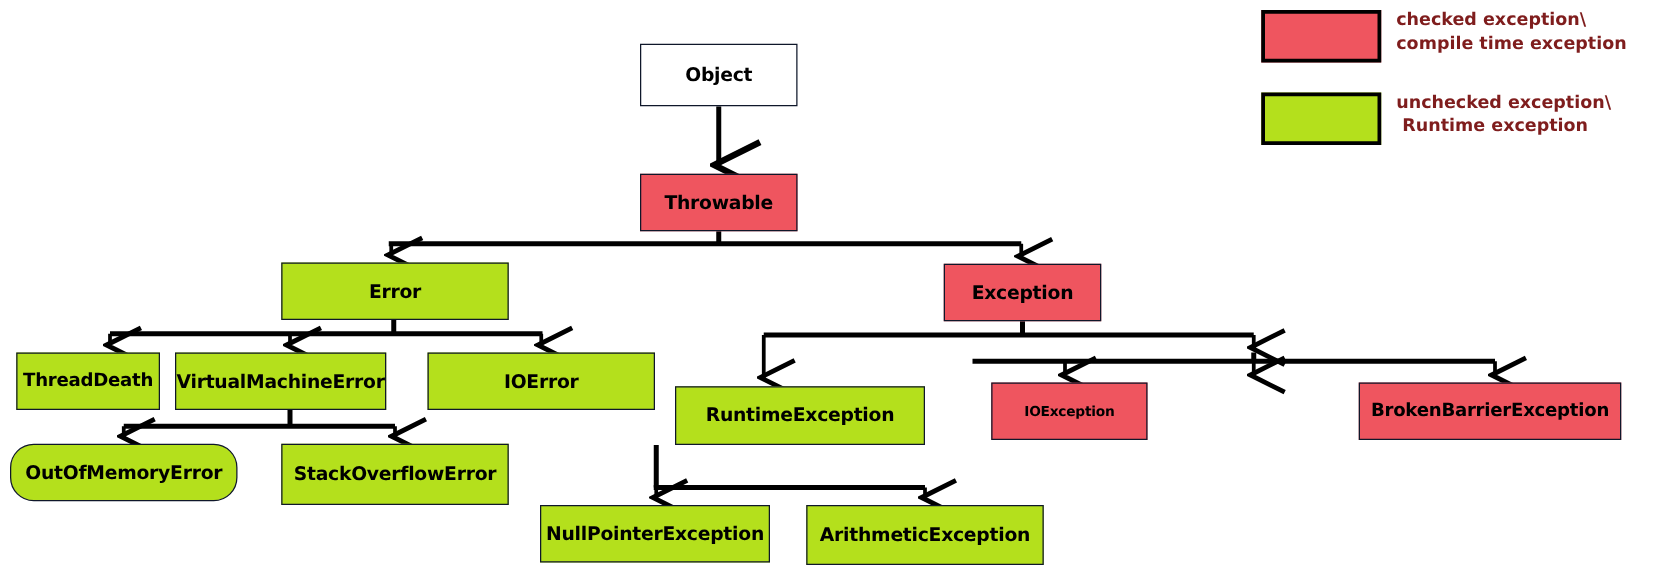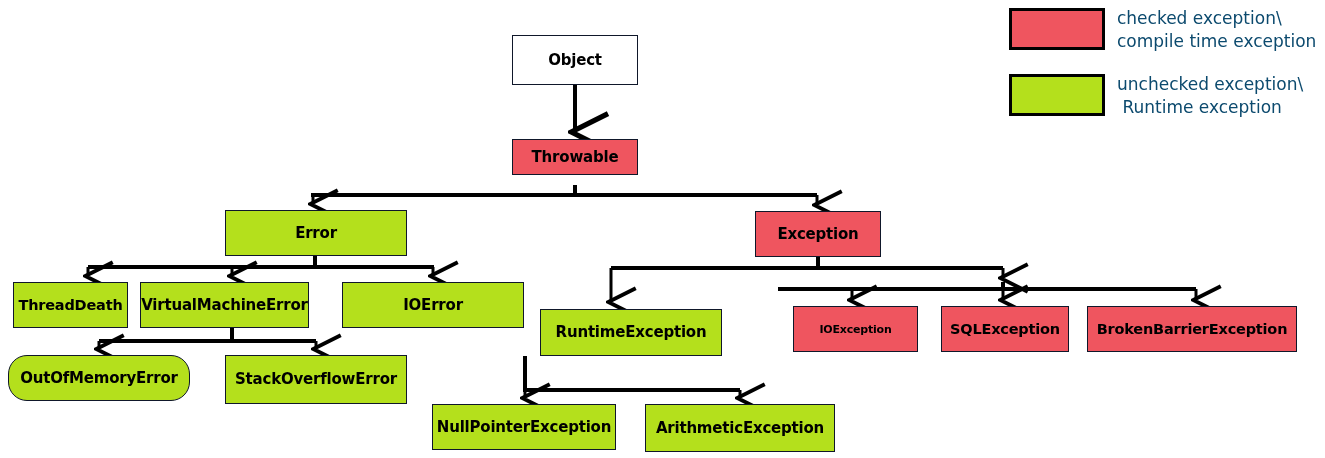--- a/index.html
+++ b/index.html
@@ -33,23 +33,23 @@
   .node.red    { background: #ef555f; }
   .node.green  { background: #b4e01c; }
 
   .legend-swatch {
     position: absolute;
     box-sizing: border-box;
     border: 3px solid #000000;
   }
   .legend-text {
     position: absolute;
-    font-weight: normal;
-    font-size: 17px;
-    color: #0c4a6e;
+    font-weight: bold;
+    font-size: 14px;
+    color: #7f1d1d;
     line-height: 1.35;
     white-space: pre;
   }
 
   svg.edges {
     position: absolute;
     left: 0;
     top: 0;
     width: 1325px;
     height: 458px;
@@ -109,41 +109,40 @@
     <g>
       <line x1="525" y1="356" x2="525" y2="390" stroke="#000000" stroke-width="4"></line>
       <line x1="523" y1="390" x2="740" y2="390" stroke="#000000" stroke-width="4"></line>
       <line x1="525" y1="390" x2="525" y2="398" stroke="#000000" stroke-width="3" marker-end="url(#arrow)"></line>
       <line x1="740" y1="390" x2="740" y2="398" stroke="#000000" stroke-width="3" marker-end="url(#arrow)"></line>
     </g>
   </svg>
 
   <div class="node white" style="left:512px; top:35px; width:126px; height:50px;">Object</div>
 
-  <div class="node red" style="left:512px; top:139px; width:126px; height:36px;">Throwable</div>
+  <div class="node red" style="left:512px; top:139px; width:126px; height:46px;">Throwable</div>
 
   <div class="node green" style="left:225px; top:210px; width:182px; height:46px;">Error</div>
 
   <div class="node green" style="left:13px; top:282px; width:115px; height:46px; font-size:14.5px;">ThreadDeath</div>
 
   <div class="node red" style="left:755px; top:211px; width:126px; height:46px;">Exception</div>
 
   <div class="node green" style="left:140px; top:282px; width:169px; height:46px;">VirtualMachineError</div>
 
   <div class="node green" style="left:342px; top:282px; width:182px; height:46px;">IOError</div>
 
   <div class="node green" style="left:8px; top:355px; width:182px; height:46px;border-radius:19px;">OutOfMemoryError</div>
 
   <div class="node green" style="left:225px; top:355px; width:182px; height:49px;">StackOverflowError</div>
 
-  <div class="node green" style="left:540px; top:309px; width:182px; height:47px;">RuntimeException</div>
+  <div class="node green" style="left:540px; top:309px; width:200px; height:47px;">RuntimeException</div>
 
   <div class="node red" style="left:793px; top:306px; width:125px; height:46px; font-size:11px;">IOException</div>
 
-  <div class="node red" style="left:941px; top:306px; width:128px; height:46px; font-size:14.5px;">SQLException</div>
 
   <div class="node red" style="left:1087px; top:306px; width:210px; height:46px; font-size:14.5px;">BrokenBarrierException</div>
 
   <div class="node green" style="left:432px; top:404px; width:184px; height:46px;">NullPointerException</div>
 
   <div class="node green" style="left:645px; top:404px; width:190px; height:48px;">ArithmeticException</div>
 
   <div class="legend-swatch" style="left:1009px; top:8px; width:96px; height:42px; background:#ef555f;"></div>
   <div class="legend-text" style="left:1117px; top:7px;"><span>checked exception\</span><br><span>compile time exception</span></div>
 

